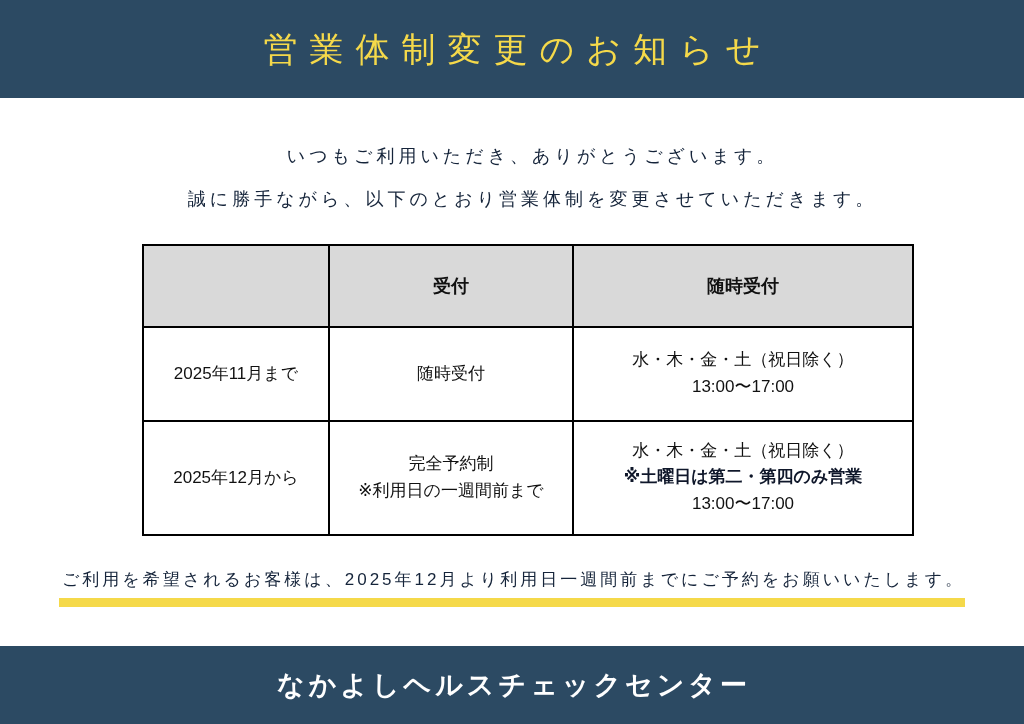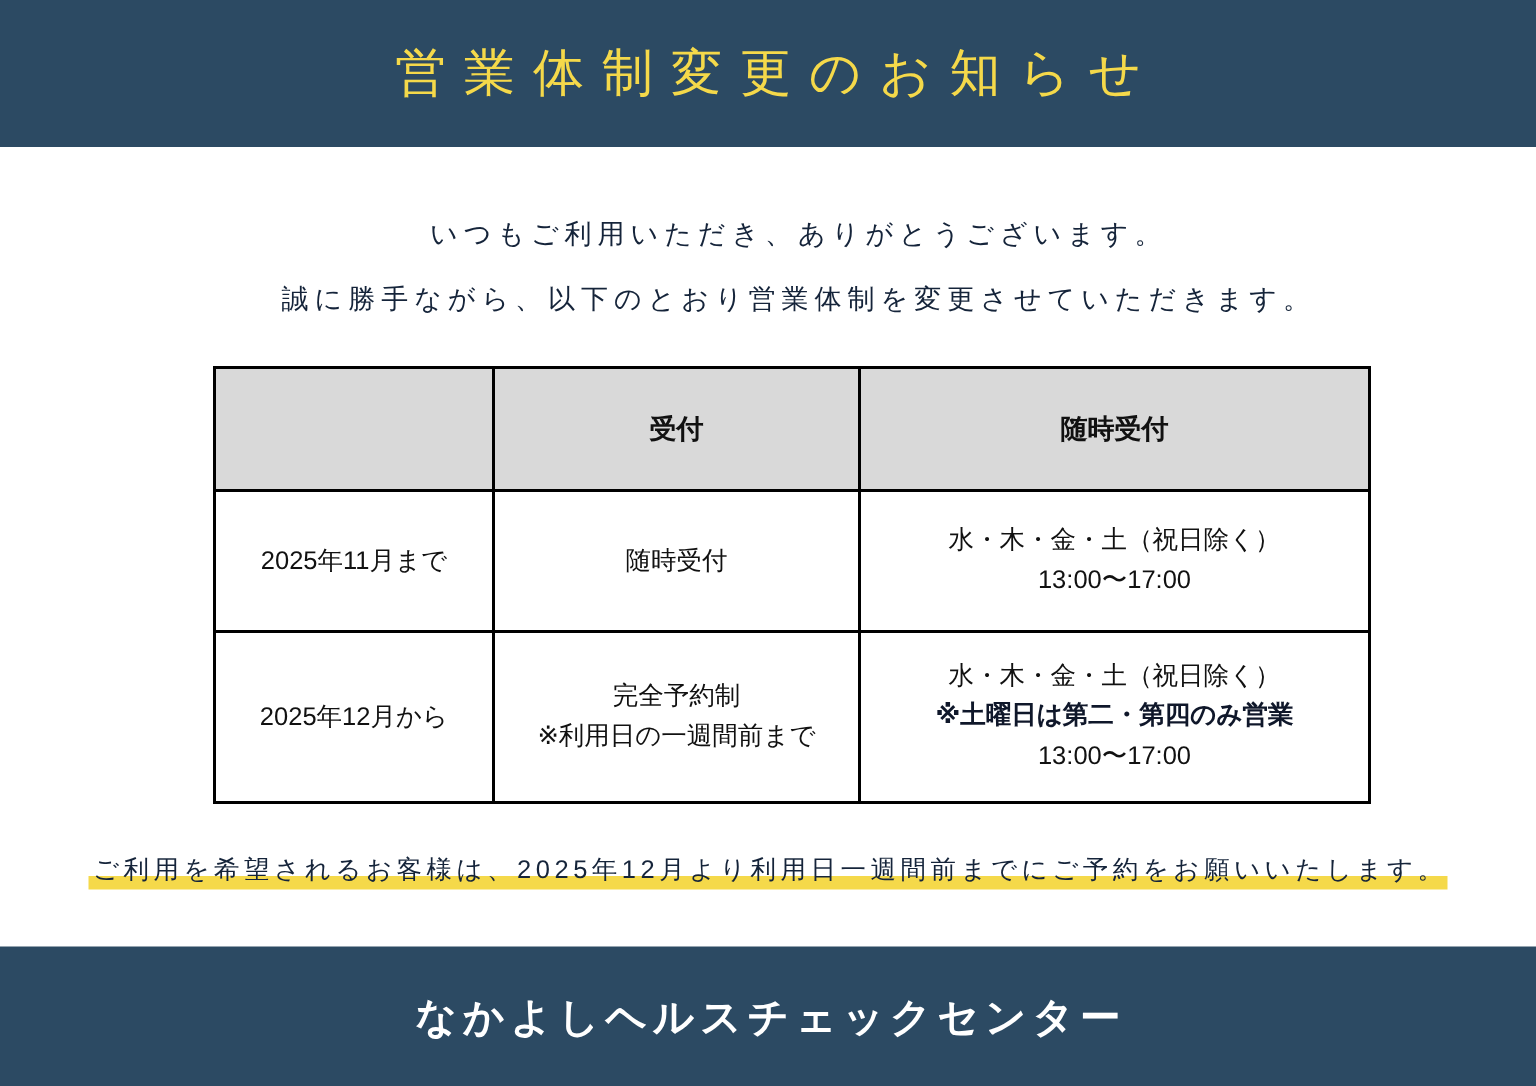--- a/index.html
+++ b/index.html
@@ -119,27 +119,27 @@
     font-size: 17px;
     letter-spacing: 3px;
     text-indent: 3px;
     color: #15243a;
     margin: 0 0 14px 0;
     display: inline-block;
     white-space: nowrap;
   }
   .note-highlight {
     background: linear-gradient(to top, #f5d94a 0 9px, rgba(0,0,0,0) 9px 100%);
-    padding-bottom: 2px;
+    padding-bottom: 16px;
   }
 
   
   .footer-band {
     width: 100%;
-    height: 93px;
+    height: 78px;
     background: #2c4a63;
     display: flex;
     align-items: center;
     justify-content: center;
     flex: 0 0 auto;
   }
   .footer-title {
     color: #ffffff;
     font-size: 27px;
     font-weight: bold;

